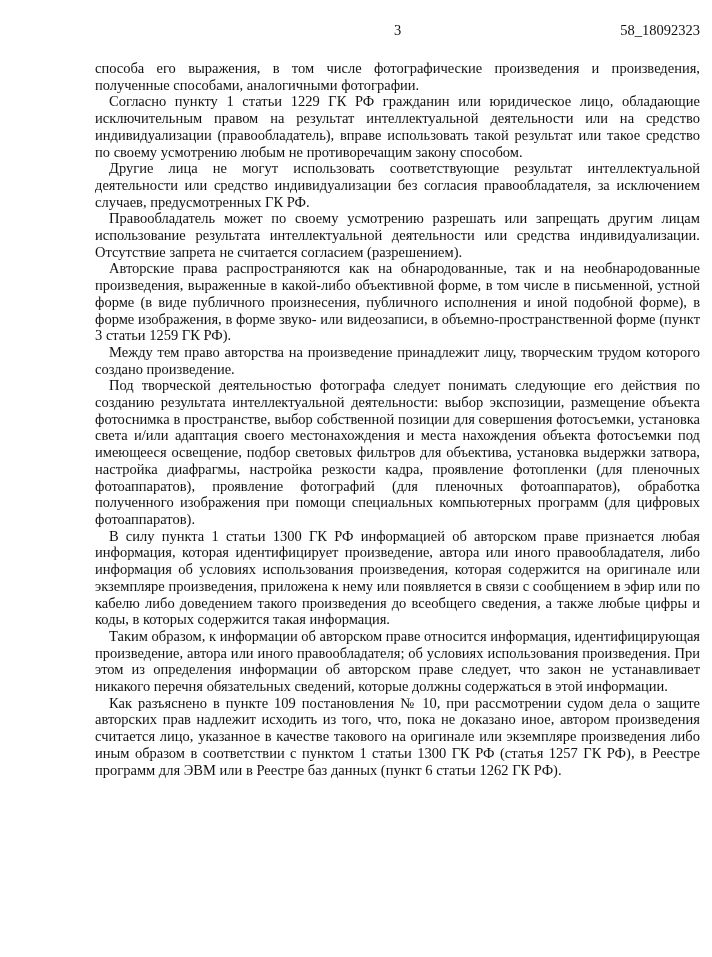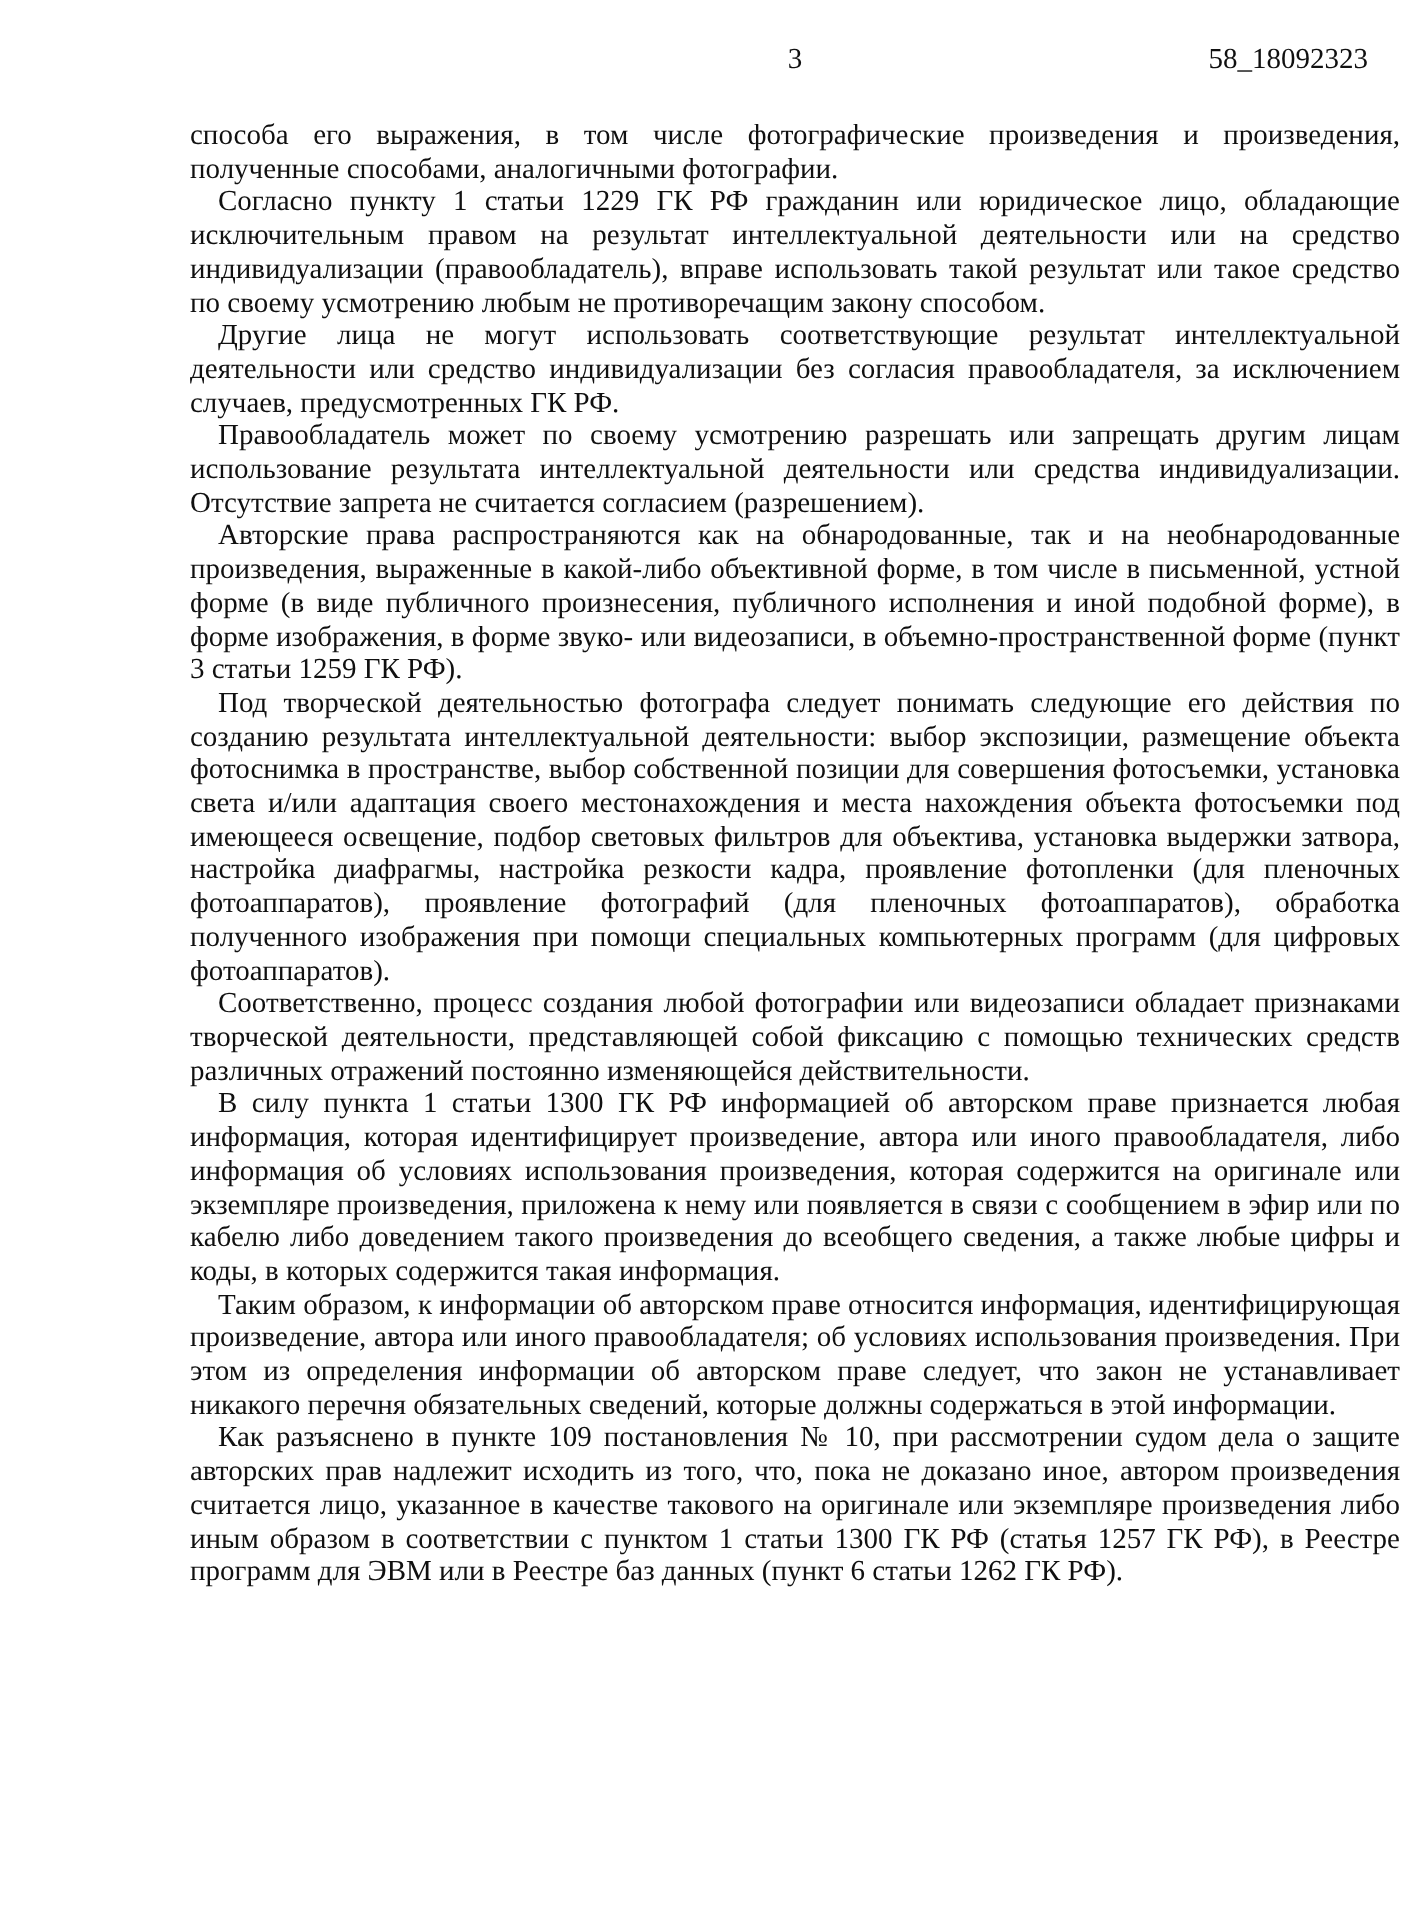--- a/index.html
+++ b/index.html
@@ -25,21 +25,21 @@
     font-size: 14.5px;
     line-height: 16.7px;
   }
   .page-number {
     display: block;
     text-align: center;
   }
   .case-number {
     position: absolute;
     top: 0;
-    right: 16px;
+    right: 0;
   }
   .doc-body {
     position: absolute;
     top: 60px;
     left: 95px;
     width: 605px;
   }
   .doc-body p {
     margin: 0;
     padding: 0;
@@ -61,20 +61,20 @@
     <span class="page-number">3</span>
     <span class="case-number">58_18092323</span>
   </div>
 
   <div class="doc-body">
     <p class="continuation">способа его выражения, в том числе фотографические произведения и произведения, полученные способами, аналогичными фотографии.</p>
     <p>Согласно пункту 1 статьи 1229 ГК РФ гражданин или юридическое лицо, обладающие исключительным правом на результат интеллектуальной деятельности или на средство индивидуализации (правообладатель), вправе использовать такой результат или такое средство по своему усмотрению любым не противоречащим закону способом.</p>
     <p>Другие лица не могут использовать соответствующие результат интеллектуальной деятельности или средство индивидуализации без согласия правообладателя, за исключением случаев, предусмотренных ГК РФ.</p>
     <p>Правообладатель может по своему усмотрению разрешать или запрещать другим лицам использование результата интеллектуальной деятельности или средства индивидуализации. Отсутствие запрета не считается согласием (разрешением).</p>
     <p>Авторские права распространяются как на обнародованные, так и на необнародованные произведения, выраженные в какой-либо объективной форме, в том числе в письменной, устной форме (в виде публичного произнесения, публичного исполнения и иной подобной форме), в форме изображения, в форме звуко- или видеозаписи, в объемно-пространственной форме (пункт 3 статьи 1259 ГК РФ).</p>
+    <p>Между тем право авторства на произведение принадлежит лицу, творческим трудом которого создано произведение.</p>
     <p>Под творческой деятельностью фотографа следует понимать следующие его действия по созданию результата интеллектуальной деятельности: выбор экспозиции, размещение объекта фотоснимка в пространстве, выбор собственной позиции для совершения фотосъемки, установка света и/или адаптация своего местонахождения и места нахождения объекта фотосъемки под имеющееся освещение, подбор световых фильтров для объектива, установка выдержки затвора, настройка диафрагмы, настройка резкости кадра, проявление фотопленки (для пленочных фотоаппаратов), проявление фотографий (для пленочных фотоаппаратов), обработка полученного изображения при помощи специальных компьютерных программ (для цифровых фотоаппаратов).</p>
-    <p>Соответственно, процесс создания любой фотографии или видеозаписи обладает признаками творческой деятельности, представляющей собой фиксацию с помощью технических средств различных отражений постоянно изменяющейся действительности.</p>
     <p>В силу пункта 1 статьи 1300 ГК РФ информацией об авторском праве признается любая информация, которая идентифицирует произведение, автора или иного правообладателя, либо информация об условиях использования произведения, которая содержится на оригинале или экземпляре произведения, приложена к нему или появляется в связи с сообщением в эфир или по кабелю либо доведением такого произведения до всеобщего сведения, а также любые цифры и коды, в которых содержится такая информация.</p>
     <p>Таким образом, к информации об авторском праве относится информация, идентифицирующая произведение, автора или иного правообладателя; об условиях использования произведения. При этом из определения информации об авторском праве следует, что закон не устанавливает никакого перечня обязательных сведений, которые должны содержаться в этой информации.</p>
     <p>Как разъяснено в пункте 109 постановления № 10, при рассмотрении судом дела о защите авторских прав надлежит исходить из того, что, пока не доказано иное, автором произведения считается лицо, указанное в качестве такового на оригинале или экземпляре произведения либо иным образом в соответствии с пунктом 1 статьи 1300 ГК РФ (статья 1257 ГК РФ), в Реестре программ для ЭВМ или в Реестре баз данных (пункт 6 статьи 1262 ГК РФ).</p>
   </div>
 
 </div>
 
 </body></html>

